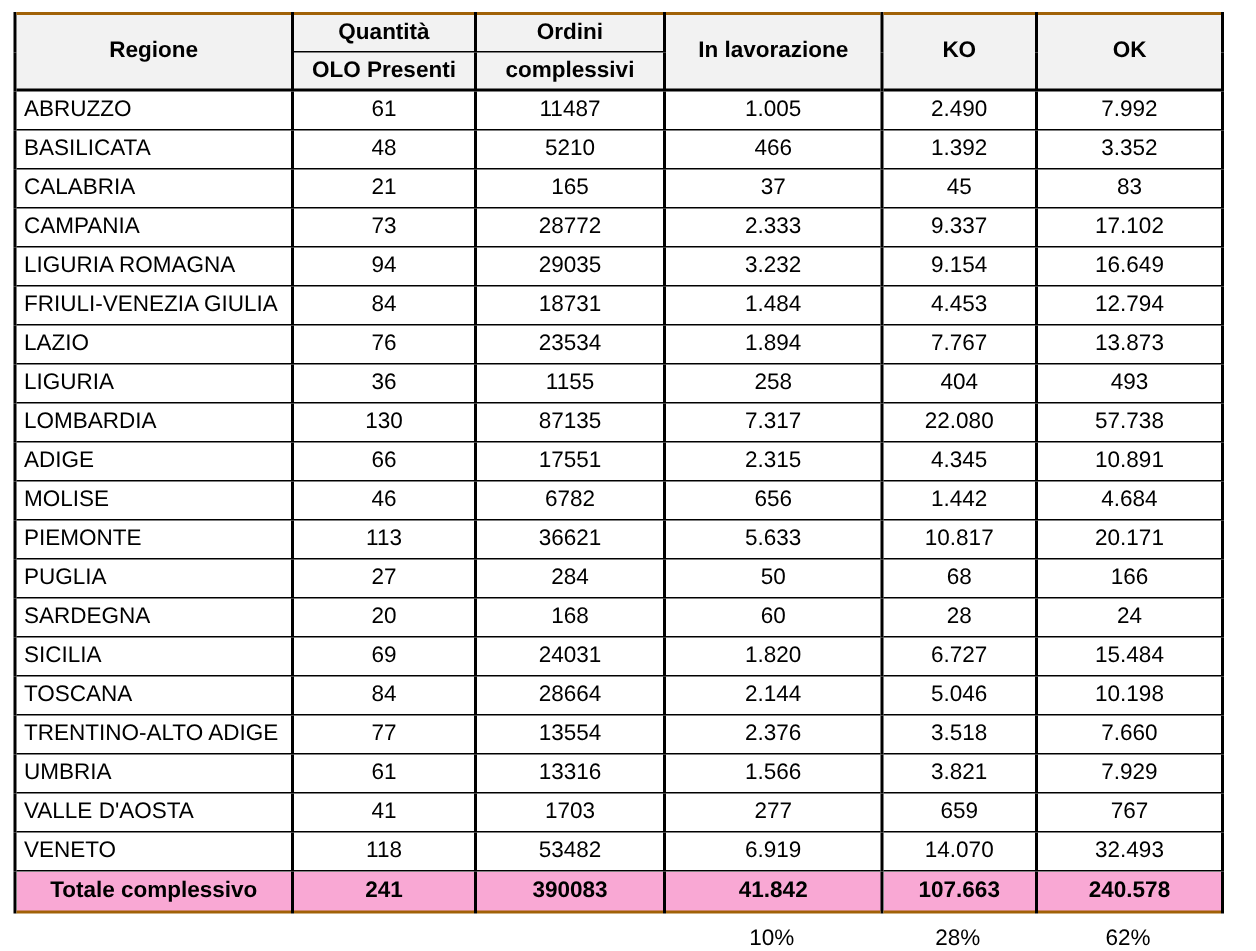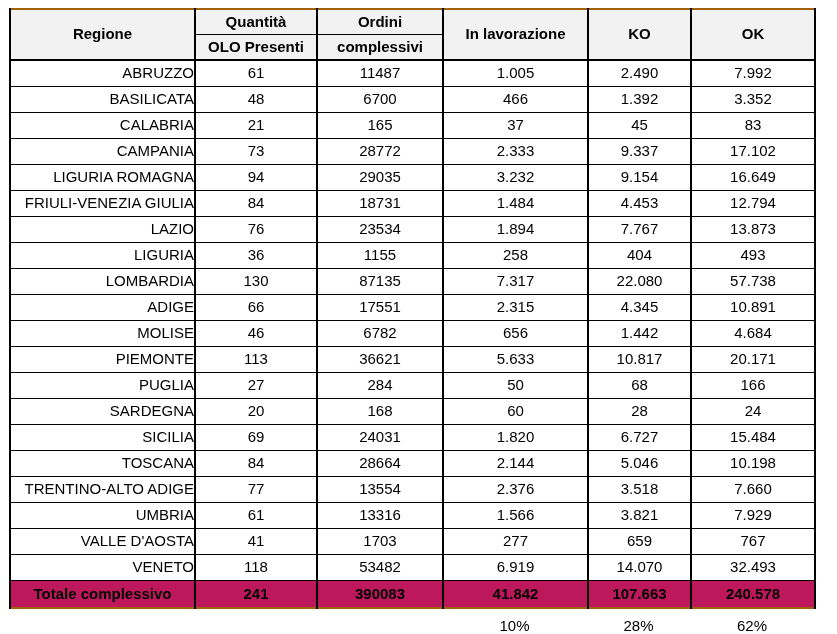--- a/index.html
+++ b/index.html
@@ -18,24 +18,24 @@
     border-left-width:2px;border-right-width:2px;
     padding:0;font-size:15px;line-height:1.1;
     overflow:hidden;white-space:nowrap;
   }
   .grid thead{border-bottom:2px solid #000;}
   .grid thead th{
     background:#f2f2f2;font-weight:bold;height:24px;
     text-align:center;vertical-align:middle;
   }
   .grid tbody td{height:25px;vertical-align:middle;}
-  .grid td.region{text-align:right;padding-left:5px;}
+  .grid td.region{text-align:left;padding-left:5px;}
   .grid td.num{text-align:center;}
   .grid tfoot td{
-    background:#be185d;font-weight:bold;height:26px;
+    background:#f9a8d4;font-weight:bold;height:26px;
     text-align:center;vertical-align:middle;
   }
   table.pct-table{
     border-collapse:collapse;table-layout:fixed;width:805px;
     border:none;margin-top:2px;
   }
   .pct-table td{
     border:none;background:transparent;height:26px;
     text-align:center;font-size:15px;vertical-align:middle;
     font-weight:normal;
@@ -74,21 +74,21 @@
           <td class="region">ABRUZZO</td>
           <td class="num">61</td>
           <td class="num">11487</td>
           <td class="num">1.005</td>
           <td class="num">2.490</td>
           <td class="num">7.992</td>
         </tr>
         <tr>
           <td class="region">BASILICATA</td>
           <td class="num">48</td>
-          <td class="num">6700</td>
+          <td class="num">5210</td>
           <td class="num">466</td>
           <td class="num">1.392</td>
           <td class="num">3.352</td>
         </tr>
         <tr>
           <td class="region">CALABRIA</td>
           <td class="num">21</td>
           <td class="num">165</td>
           <td class="num">37</td>
           <td class="num">45</td>

